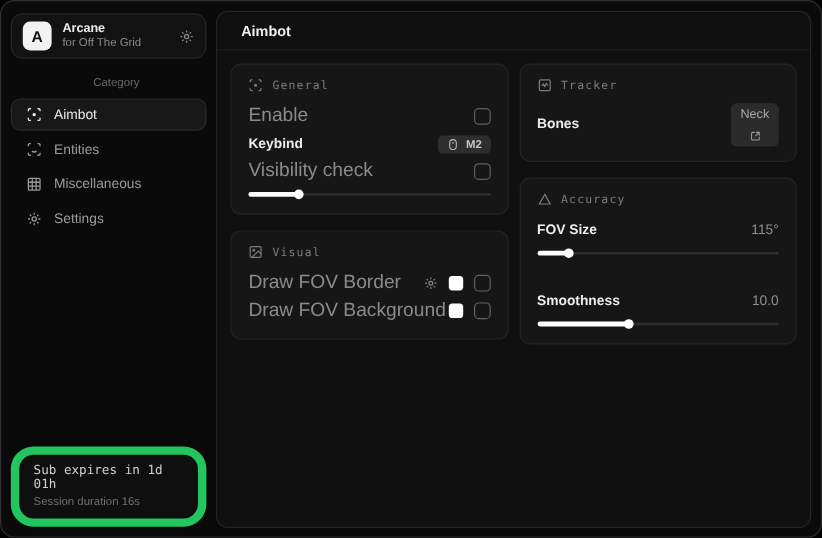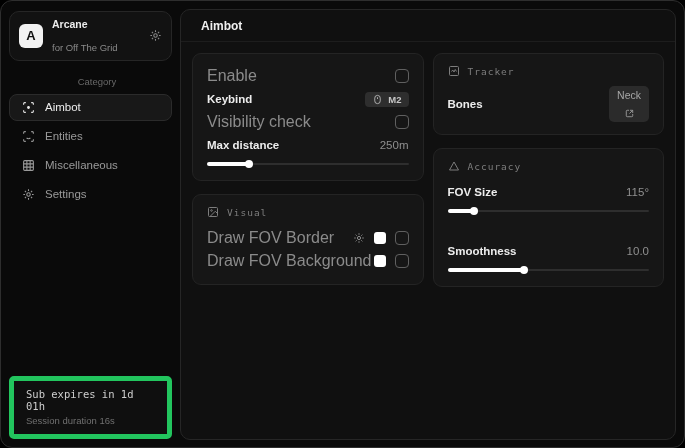--- a/index.html
+++ b/index.html
@@ -11,34 +11,34 @@
   
   .sidebar { width:179px; flex:none; display:flex; flex-direction:column;
     padding:10px 8px 8px 8px; }
   .logo-card { display:flex; align-items:center; gap:9px; border:1px solid #262626;
     background:#121212; border-radius:10px; padding:6px 9px; min-height:37px; }
   .logo-badge { width:24px; height:24px; background:#f2f2f2; border-radius:6px;
     color:#111; font-weight:bold; font-size:13px; display:flex; align-items:center;
     justify-content:center; flex:none; }
   .logo-text { line-height:1.15; }
   .logo-title { color:#ececec; font-size:10.5px; font-weight:bold; }
-  .logo-sub { color:#8a8a8a; font-size:9.5px; margin-top:13px; }
+  .logo-sub { color:#8a8a8a; font-size:9.5px; margin-top:1px; }
   .logo-gear { margin-left:auto; color:#8a8a8a; display:flex; }
 
   .category-label { color:#696969; font-size:9.5px; margin:15px 0 7px 13px;text-align:center; }
 
   .nav { display:flex; flex-direction:column; gap:2px; }
   .nav-item { display:flex; align-items:center; gap:10px; height:27px; padding:0 12px;
     border:1px solid transparent; border-radius:8px; color:#9a9a9a; font-size:11.5px;
     cursor:pointer; }
   .nav-item.active { color:#ececec; background:#181818; border-color:#2b2b2b; }
   .nav-item .nicon { display:flex; flex:none; }
 
-  .sidebar-footer { margin-top:auto; border:5px solid #22c55e; background:#0f0f0f;
-    border-radius:5px; padding:7px 12px 8px; }
+  .sidebar-footer { margin-top:auto; border:7px solid #22c55e; background:#0f0f0f;
+    border-radius:19px; padding:7px 12px 8px; }
   .footer-line1 { font-family:"DejaVu Sans Mono", monospace; font-size:10.5px; color:#cfcfcf; }
   .footer-line2 { font-size:9.5px; color:#707070; margin-top:3px; }
 
   
   .main { flex:1; margin:8px 8px 7px 0; border:1px solid #262626; border-radius:10px;
     background:#101010; display:flex; flex-direction:column; overflow:hidden; }
   .main-header { padding:9px 20px 8px; border-bottom:1px solid #1d1d1d; }
   .main-title { color:#f0f0f0; font-size:12px; font-weight:bold; }
   .main-content { display:flex; gap:9px; padding:11px 11px; align-items:flex-start; }
   .col { flex:1; display:flex; flex-direction:column; gap:13px; min-width:0; }
@@ -153,20 +153,29 @@
   <div class="main">
     <div class="main-header">
       <div class="main-title">Aimbot</div>
     </div>
 
     <div class="main-content">
 
       <div class="col">
 
         <div class="card">
+          <div class="card-header">
+            <span class="cicon">
+              <svg width="12" height="12" viewBox="0 0 24 24" fill="none" stroke="currentColor" stroke-width="2">
+                <path d="M7 3H5a2 2 0 0 0-2 2v2M17 3h2a2 2 0 0 1 2 2v2M7 21H5a2 2 0 0 1-2-2v-2M17 21h2a2 2 0 0 0 2-2v-2"></path>
+                <circle cx="12" cy="12" r="1.6" fill="currentColor"></circle>
+              </svg>
+            </span>
+            <span>General</span>
+          </div>
 
           <div class="row">
             <span class="lbl-dim">Enable</span>
             <span class="checkbox"></span>
           </div>
 
           <div class="row">
             <span class="lbl-bright">Keybind</span>
             <span class="kbd-badge">
               <span class="kicon">
@@ -177,24 +186,20 @@
               </span>
               <span>M2</span>
             </span>
           </div>
 
           <div class="row">
             <span class="lbl-dim">Visibility check</span>
             <span class="checkbox"></span>
           </div>
 
-          <div class="row">
-            <span class="lbl-bright">Max distance</span>
-            <span class="val">250m</span>
-          </div>
           <div class="slider">
             <div class="track"></div>
             <div class="fill" style="width: 21%;">
               <div class="thumb"></div>
             </div>
           </div>
         </div>
 
         <div class="card">
           <div class="card-header">

